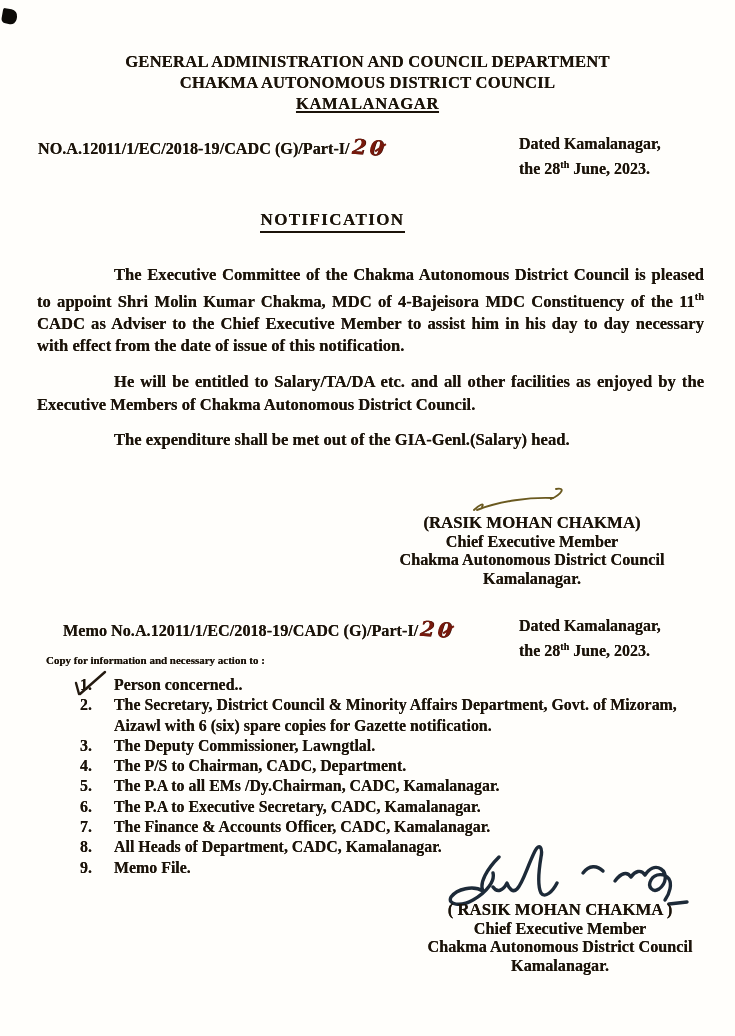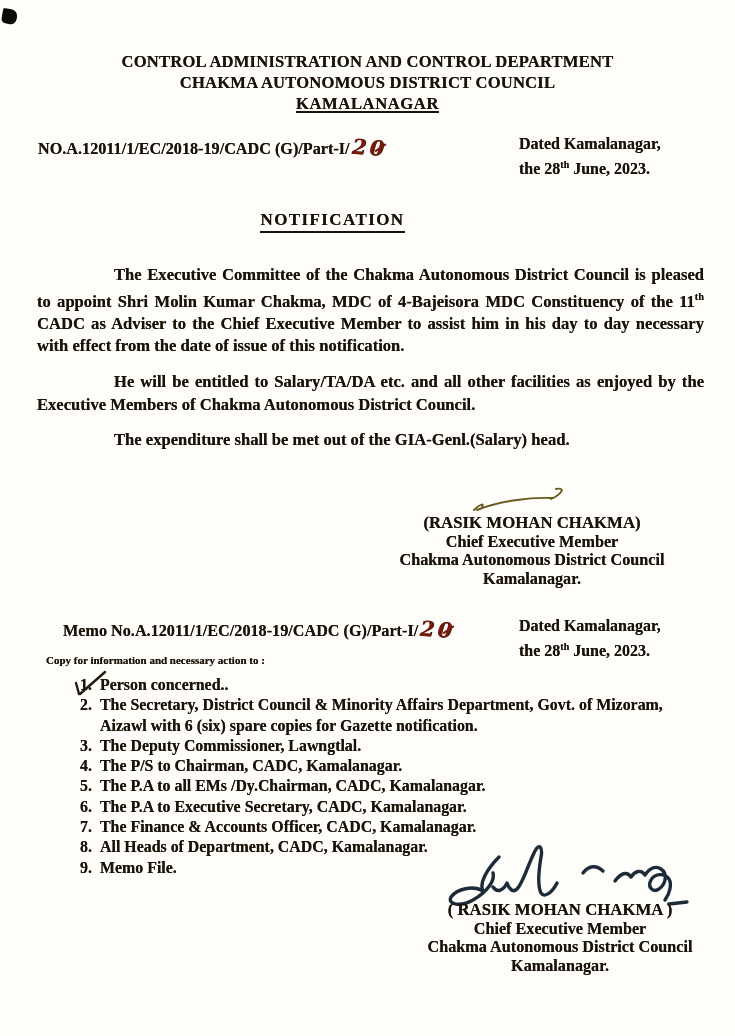--- a/index.html
+++ b/index.html
@@ -49,32 +49,32 @@
   .sig-block { position: absolute; text-align: center; line-height: 18.6px; font-size: 16.2px; }
   .sig1 { top: 514px; left: 358px; width: 348px; }
   .sig2 { top: 901px; left: 398px; width: 324px; }
   .sig-block .name { font-size: 16.8px; }
   .flourish { position: absolute; left: 468px; top: 486px; }
   .signature2 { position: absolute; left: 443px; top: 843px; }
   .copy-heading { position: absolute; top: 654px; left: 46px; font-size: 11px; }
   .copy-list { position: absolute; top: 675px; left: 62px; width: 642px; font-size: 15.9px; line-height: 20.3px; }
   .copy-row { display: flex; }
   .copy-row .num { width: 30px; text-align: right; flex: 0 0 30px; }
-  .copy-row .txt { margin-left: 8px; max-width: 592px; }
+  .copy-row .txt { margin-left: 22px; max-width: 592px; }
   .tick-mark { position: absolute; left: 72px; top: 668px; }
 </style>
 </head>
 <body>
 
 <div class="page">
 
   <div class="corner-mark"></div>
 
   <div class="header">
-    <div>CONTROL ADMINISTRATION AND CONTROL DEPARTMENT</div>
+    <div>GENERAL ADMINISTRATION AND COUNCIL DEPARTMENT</div>
     <div>CHAKMA AUTONOMOUS DISTRICT COUNCIL</div>
     <div class="u">KAMALANAGAR</div>
   </div>
 
   <div class="ref-line"><span>NO.A.12011/1/EC/2018-19/CADC (G)/Part-I/</span><span class="hw">20</span></div>
 
   <div class="dated dated1">
     <div>Dated Kamalanagar,</div>
     <div><span>the 28</span><span class="sup">th</span><span> June, 2023.</span></div>
   </div>
@@ -121,21 +121,21 @@
     <div class="copy-row">
         <span class="num">2.</span>
         <span class="txt">The Secretary, District Council &amp; Minority Affairs Department, Govt. of Mizoram, Aizawl with 6 (six) spare copies for Gazette notification.</span>
       </div>
     <div class="copy-row">
         <span class="num">3.</span>
         <span class="txt">The Deputy Commissioner, Lawngtlal.</span>
       </div>
     <div class="copy-row">
         <span class="num">4.</span>
-        <span class="txt">The P/S to Chairman, CADC, Kamalanagar.</span>
+        <span class="txt">The P/S to Chairman, CADC, Department.</span>
       </div>
     <div class="copy-row">
         <span class="num">5.</span>
         <span class="txt">The P.A to all EMs /Dy.Chairman, CADC, Kamalanagar.</span>
       </div>
     <div class="copy-row">
         <span class="num">6.</span>
         <span class="txt">The P.A to Executive Secretary, CADC, Kamalanagar.</span>
       </div>
     <div class="copy-row">

